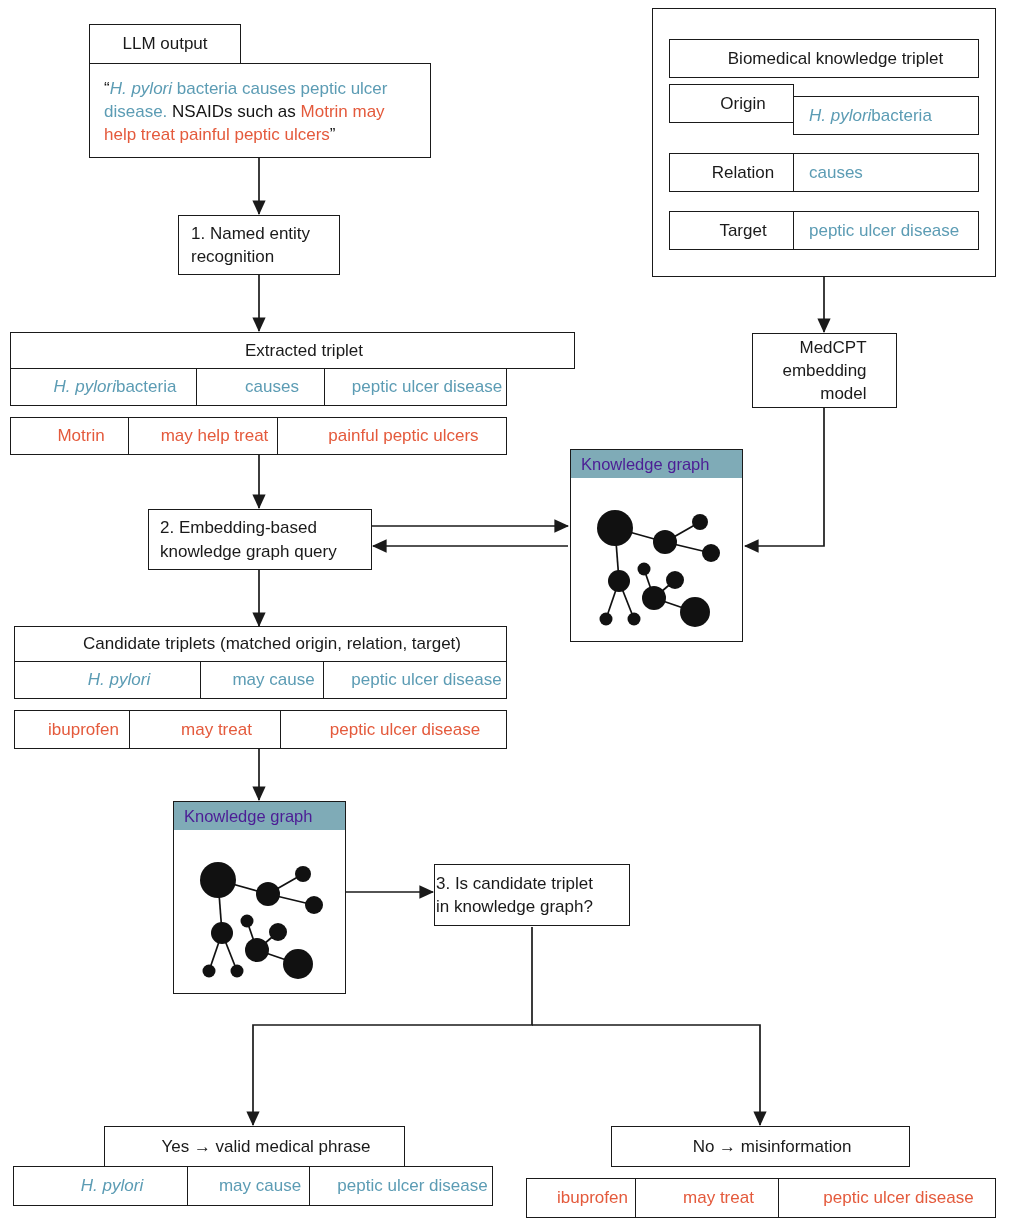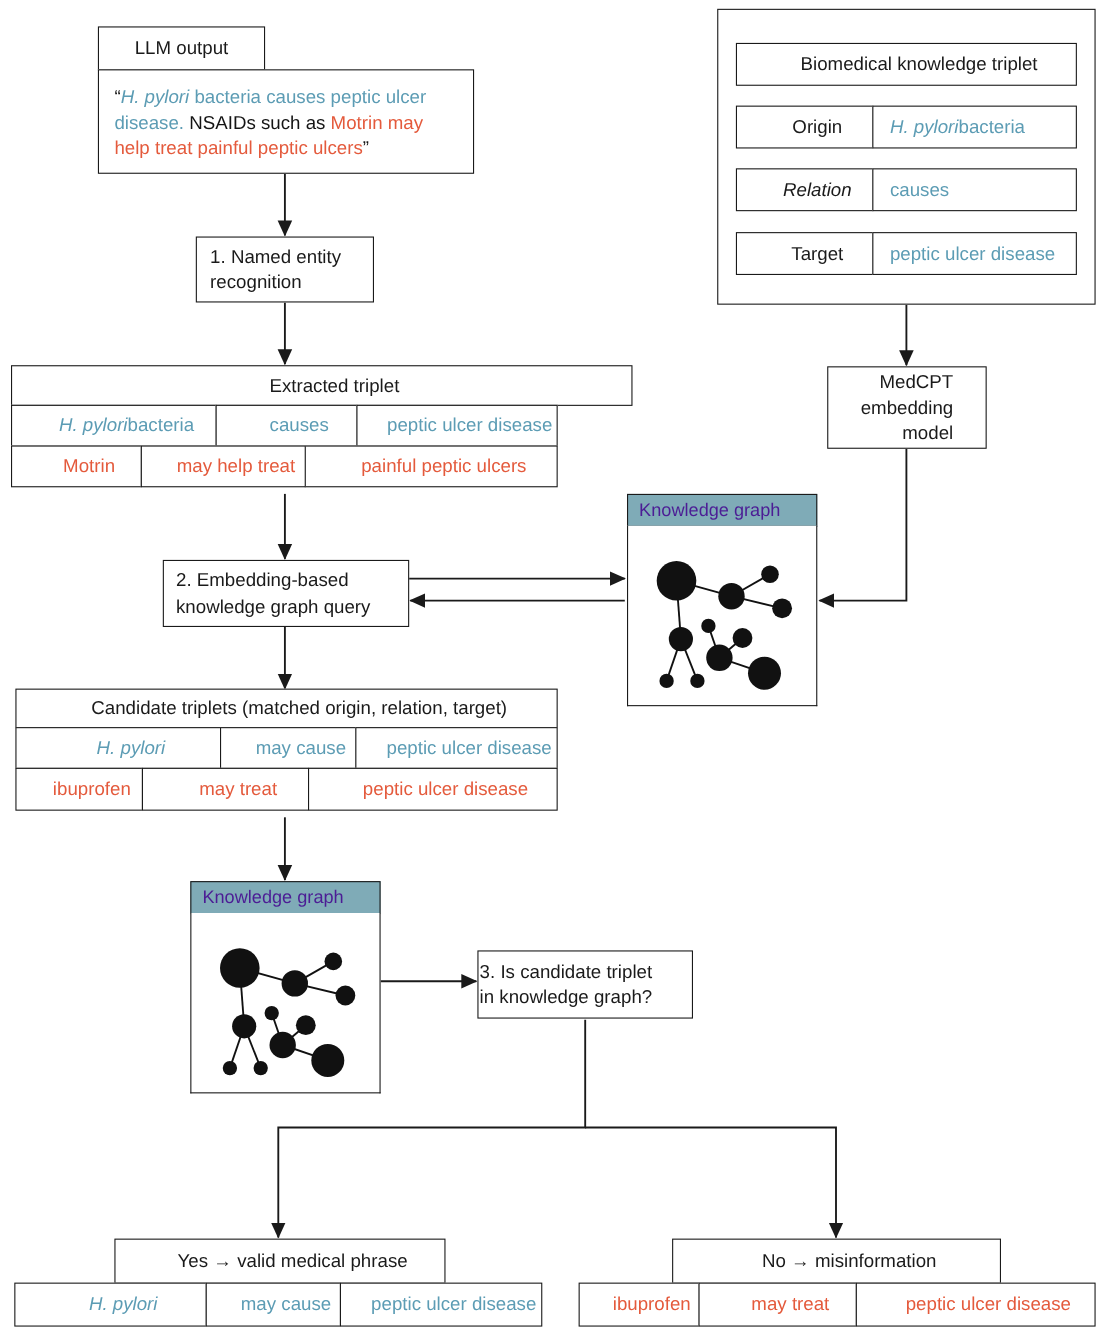--- a/index.html
+++ b/index.html
@@ -5,21 +5,21 @@
   html,body{margin:0;padding:0;background:#ffffff;}
   body{font-family:"Liberation Sans",sans-serif;color:#1a1a1a;}
   #canvas{position:relative;width:1009px;height:1222px;background:#fff;overflow:hidden;}
 
   .box{position:absolute;box-sizing:border-box;border:1.6px solid #1a1a1a;background:#fff;}
   .ctr{display:flex;align-items:center;justify-content:center;text-align:right;}
   .lft{display:flex;align-items:center;justify-content:flex-start;text-align:left;}
   .t17{font-size:17px;line-height:1.36;}
 
   .blue{color:#5c9cb4;}
-  .red{color:#e45a3c;}
+  .red{color:#e45a3c;margin-top:12px;}
   .ital{font-style:italic;}
   svg.arrowlayer{position:absolute;left:0;top:0;width:1009px;height:1222px;pointer-events:none;}
 
   
   .kg-title{position:absolute;box-sizing:border-box;background:#7fabb7;color:#4c1d95;
             border:1.6px solid #1a1a1a;display:flex;align-items:center;
             justify-content:flex-start;padding-left:10px;font-size:16.5px;}
   .kg-body{position:absolute;box-sizing:border-box;border:1.6px solid #1a1a1a;
            border-top:none;background:#fff;overflow:hidden;}
 
@@ -69,29 +69,29 @@
   <div class="box t17" style="left:89px;top:63px;width:342px;height:95px;padding:13px 14px;">
     <span id="llm-sentence"><span style="color: rgb(20, 20, 20);">“</span><span style="color: rgb(92, 156, 180); font-style: italic;">H. pylori</span><span style="color: rgb(92, 156, 180);"> bacteria causes peptic ulcer disease.</span><span style="color: rgb(20, 20, 20);"> NSAIDs such as </span><span style="color: rgb(228, 90, 60);">Motrin may help treat painful peptic ulcers</span><span style="color: rgb(20, 20, 20);">”</span></span>
   </div>
 
   <div class="box" style="left:652px;top:8px;width:344px;height:269px;"></div>
 
   <div class="cell t17" style="left:669px;top:39px;width:310px;height:39px;">
     <span>Biomedical knowledge triplet</span>
   </div>
 
-  <div class="cell t17" style="left:669px;top:96px;width:125px;height:39px;text-align:center;">
+  <div class="cell t17" style="left:669px;top:84px;width:125px;height:39px;text-align:center;">
     <span>Origin</span>
   </div>
   <div class="cell t17 blue" style="left:793px;top:96px;width:186px;height:39px;justify-content:flex-start;padding-left:15px;">
     <span class="ital">H. pylori</span>
       <span> bacteria</span>
   </div>
 
-  <div class="cell t17" style="left:669px;top:153px;width:125px;height:39px;font-style:italic;">
+  <div class="cell t17" style="left:669px;top:153px;width:125px;height:39px;">
     <span>Relation</span>
   </div>
   <div class="cell t17 blue" style="left:793px;top:153px;width:186px;height:39px;justify-content:flex-start;padding-left:15px;">
     <span>causes</span>
   </div>
 
   <div class="cell t17" style="left:669px;top:211px;width:125px;height:39px;">
     <span>Target</span>
   </div>
   <div class="cell t17 blue" style="left:793px;top:211px;width:186px;height:39px;justify-content:flex-start;padding-left:15px;">

